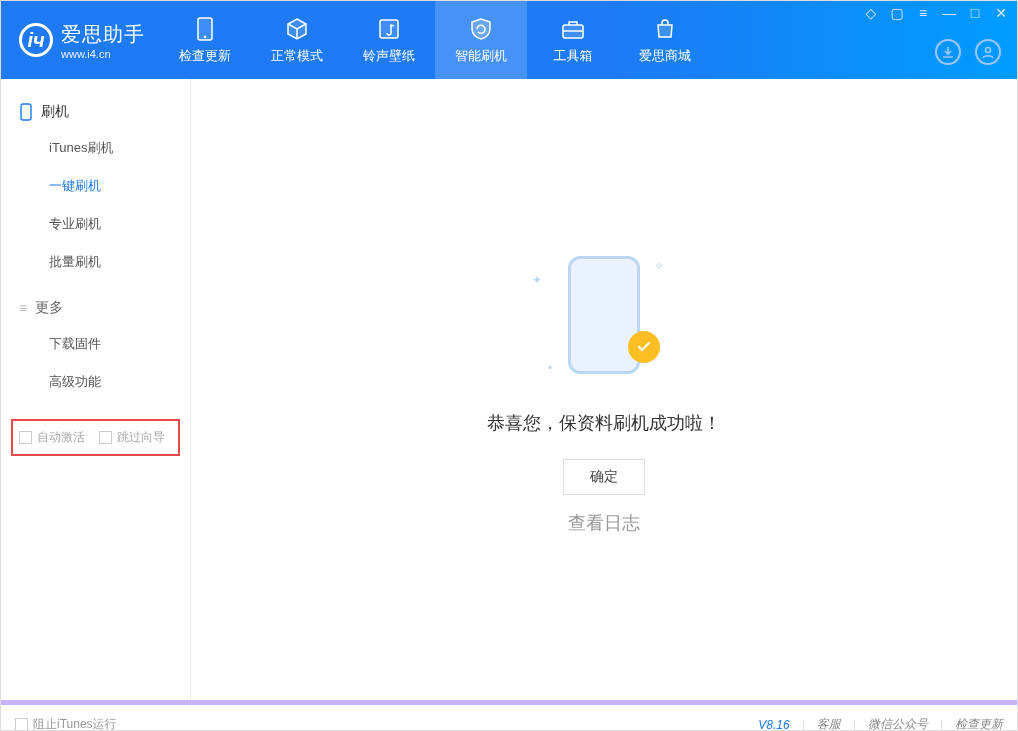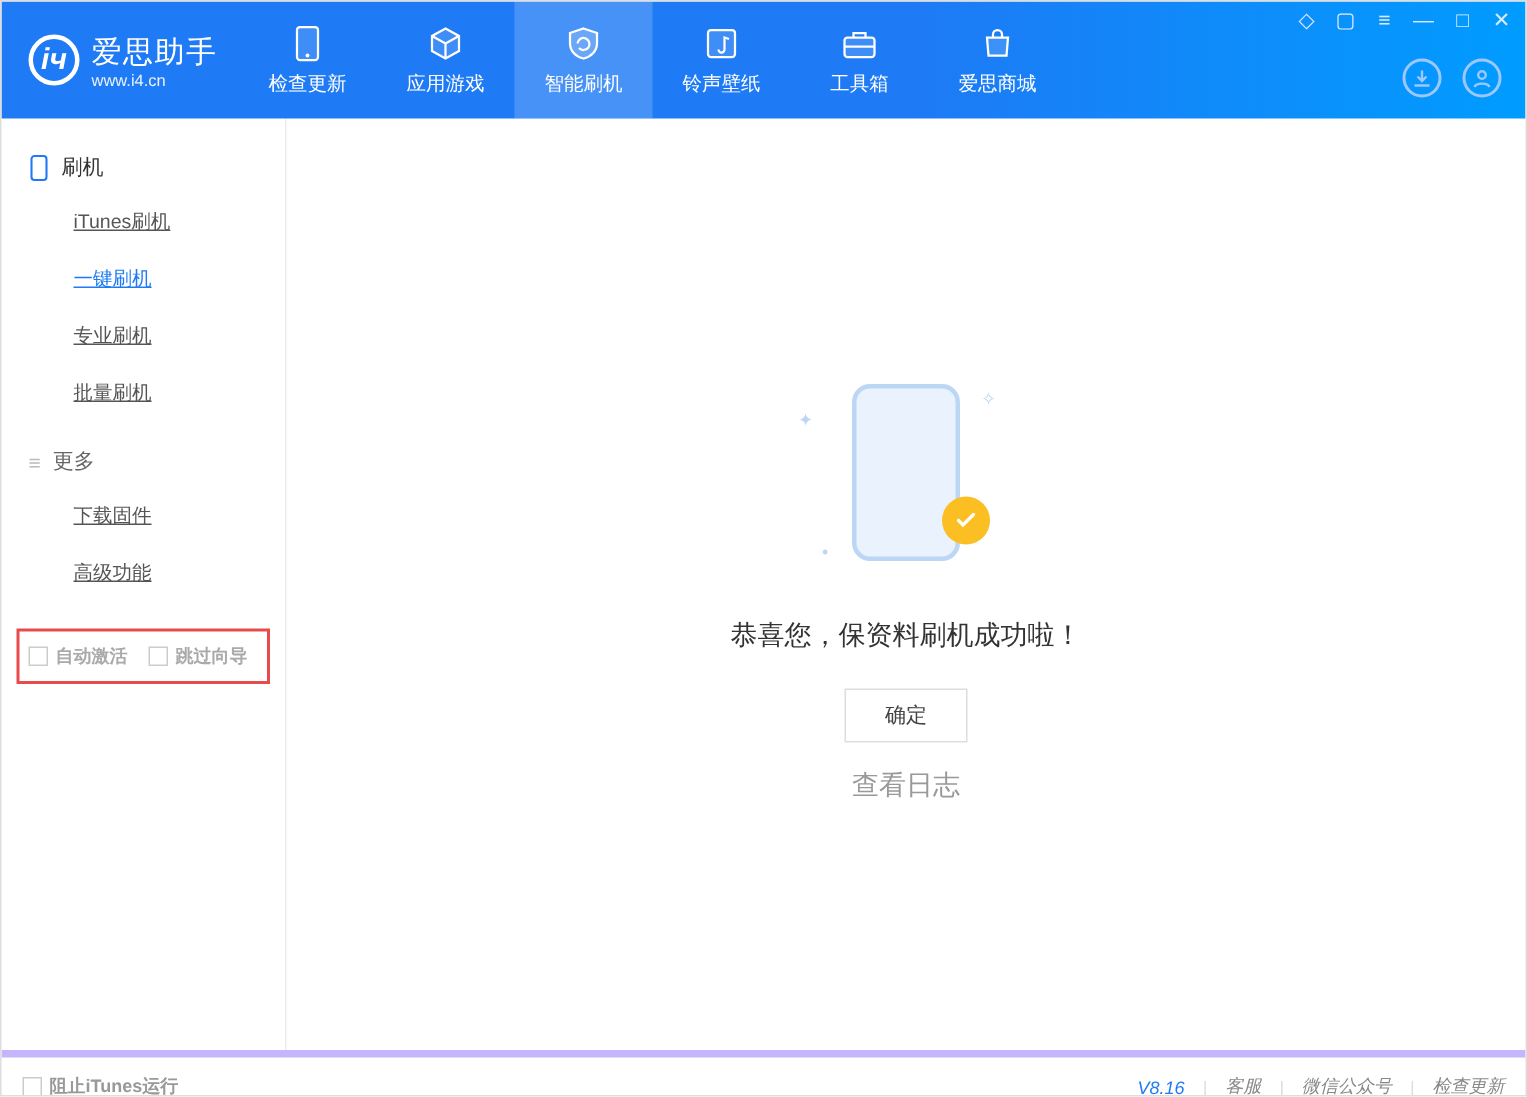--- a/index.html
+++ b/index.html
@@ -34,34 +34,34 @@
 .win-controls { position: absolute; right: 8px; top: 4px; display: flex; gap: 10px; }
 .win-controls span { width: 16px; height: 16px; display:inline-flex; align-items:center; justify-content:center; cursor:pointer; color:#dbe9ff; font-size:14px; }
 
 .header-right-icons { position:absolute; right: 16px; bottom: 14px; display:flex; gap:14px; }
 .circ-icon { width:26px; height:26px; border:2px solid #9cc8ff; border-radius:50%; display:flex; align-items:center; justify-content:center; color:#c5dcff; cursor:pointer; }
 
 .body { display: flex; height: calc(731px - 78px - 32px); }
 
 .sidebar { width: 190px; border-right: 1px solid #eee; padding-top: 16px; display:flex; flex-direction:column; }
 .side-group-header { display:flex; align-items:center; gap:8px; padding: 8px 18px; font-size:14px; color:#333; font-weight:500; }
-.side-item { padding: 10px 18px 10px 48px; font-size: 13px; color: #555; cursor:pointer;text-decoration:underline; }
+.side-item { padding: 10px 18px 10px 48px; font-size: 13px; color: #555; cursor:pointer; }
 .side-item.active { color: #1e7af5; }
 
 .side-bottom { margin-top:auto; padding: 10px 12px 0 12px; }
 .mode-box { background:#f4f7fb; border-radius:3px; padding:10px 12px; display:flex; align-items:center; gap:8px; margin-bottom:10px; }
 .mode-circle { width:18px; height:18px; border-radius:50%; border:2px solid #1e7af5; display:flex; align-items:center; justify-content:center; }
 .mode-circle::after { content:""; width:6px; height:6px; border-radius:50%; background:#1e7af5; }
 .device-box { background:#f4f7fb; border-radius:3px; padding:10px 12px; }
 .device-box .dname { color:#1e7af5; font-weight:600; font-size:13px; display:flex; align-items:center; gap:6px; }
 .badge { display:inline-block; border:1px solid #a8c9f5; color:#1e7af5; font-size:11px; padding:1px 8px; border-radius:10px; margin-top:4px; }
 .dtype { font-size:11px; color:#aaa; margin-top:4px; }
 
 .options-row { border:2px solid #e84b4b; margin: 18px 10px 10px 10px; padding: 8px 6px; display:flex; gap:14px; }
-.chk { display:flex; align-items:center; gap:5px; font-size:12px; color:#aaa; cursor:pointer;font-weight:bold; }
+.chk { display:flex; align-items:center; gap:5px; font-size:12px; color:#aaa; cursor:pointer; }
 .chkbox { width:13px; height:13px; border:1px solid #ccc; display:inline-block; }
 
 .main { flex:1; display:flex; flex-direction:column; align-items:center; justify-content:center; }
 .phone-illust { position:relative; width:180px; height:140px; display:flex; align-items:center; justify-content:center; }
 .phone { width:72px; height:118px; border:3px solid #bcd7f5; border-radius:12px; background:#eaf2fd; position:relative; }
 .check-circ { position:absolute; right:34px; bottom:22px; width:32px; height:32px; border-radius:50%; background:#fbbf24; display:flex; align-items:center; justify-content:center; }
 .sparkle { position:absolute; color:#bcd7f5; font-size:12px; }
 .success-text { font-size:18px; color:#333; margin-top:26px; }
 .ok-btn { margin-top:24px; border:1px solid #ddd; background:#fff; padding:8px 26px; font-size:14px; color:#444; cursor:pointer; }
 .log-link { margin-top:16px; color:#999; font-size:18px; cursor:pointer; }
@@ -92,39 +92,39 @@
         </span>
       <span>检查更新</span>
     </div>
     <div class="nav-item">
       <span class="nav-icon">
           <svg width="26" height="26" viewBox="0 0 26 26" fill="none">
             <path d="M13 3 L22 8 L22 18 L13 23 L4 18 L4 8 Z" stroke="#fff" stroke-width="1.5" fill="rgba(255,255,255,0.15)"></path>
             <path d="M4 8 L13 13 L22 8 M13 13 L13 23" stroke="#fff" stroke-width="1.5"></path>
           </svg>
         </span>
-      <span>应用游戏</span>
+      <span>正常模式</span>
+    </div>
+    <div class="nav-item">
+      <span class="nav-icon">
+          <svg width="24" height="24" viewBox="0 0 24 24" fill="none">
+            <rect x="3" y="3" width="18" height="18" rx="2" stroke="#fff" stroke-width="1.5" fill="rgba(255,255,255,0.15)"></rect>
+            <path d="M10 16 a2 2 0 1 0 4 0 V8 l3 1" stroke="#fff" stroke-width="1.5" fill="none"></path>
+          </svg>
+        </span>
+      <span>铃声壁纸</span>
     </div>
     <div class="nav-item active">
       <span class="nav-icon">
           <svg width="26" height="26" viewBox="0 0 26 26" fill="none">
             <path d="M13 3 L22 6 V13 C22 18 18 22 13 23 C8 22 4 18 4 13 V6 Z" stroke="#fff" stroke-width="1.5" fill="rgba(255,255,255,0.2)"></path>
             <path d="M9 13 a4 4 0 1 1 1 3" stroke="#fff" stroke-width="1.5" fill="none"></path>
           </svg>
         </span>
       <span>智能刷机</span>
-    </div>
-    <div class="nav-item">
-      <span class="nav-icon">
-          <svg width="24" height="24" viewBox="0 0 24 24" fill="none">
-            <rect x="3" y="3" width="18" height="18" rx="2" stroke="#fff" stroke-width="1.5" fill="rgba(255,255,255,0.15)"></rect>
-            <path d="M10 16 a2 2 0 1 0 4 0 V8 l3 1" stroke="#fff" stroke-width="1.5" fill="none"></path>
-          </svg>
-        </span>
-      <span>铃声壁纸</span>
     </div>
     <div class="nav-item">
       <span class="nav-icon">
           <svg width="26" height="24" viewBox="0 0 26 24" fill="none">
             <rect x="3" y="8" width="20" height="13" rx="2" stroke="#fff" stroke-width="1.5" fill="rgba(255,255,255,0.15)"></rect>
             <path d="M9 8 V5 h8 v3" stroke="#fff" stroke-width="1.5"></path>
             <path d="M3 14 h20" stroke="#fff" stroke-width="1.5"></path>
           </svg>
         </span>
       <span>工具箱</span>

